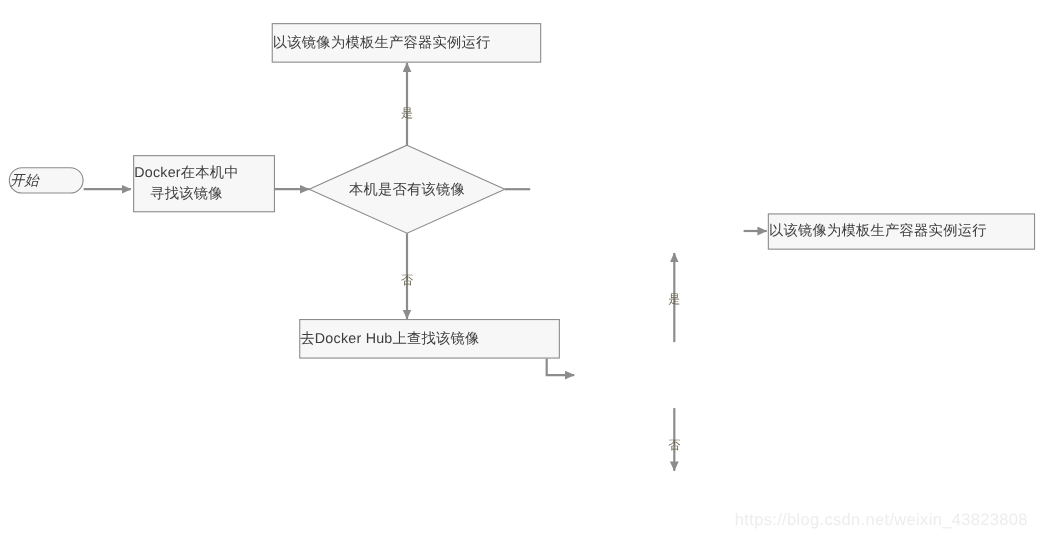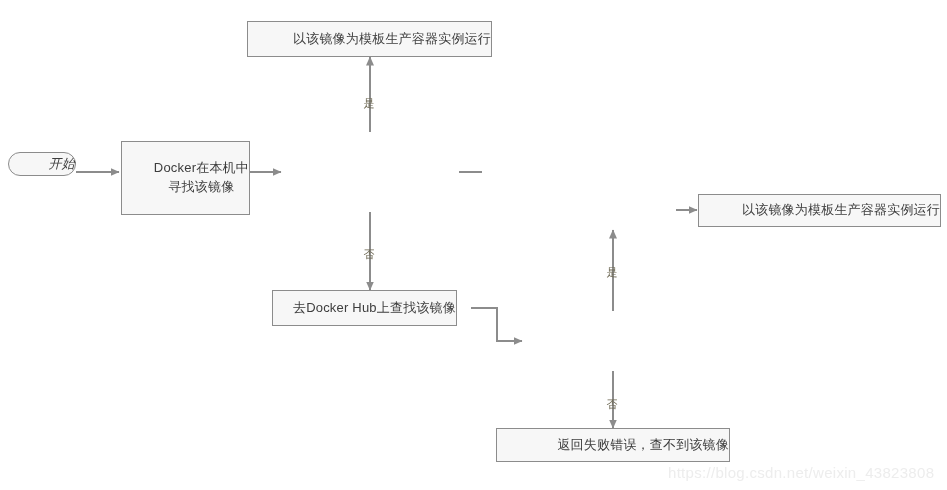--- a/index.html
+++ b/index.html
@@ -26,21 +26,21 @@
     pointer-events: none;
   }
   .node {
     position: absolute;
     box-sizing: border-box;
     background: #f7f7f7;
     border: 1px solid #8c8c8c;
     color: #3d3d3d;
     display: flex;
     align-items: center;
-    justify-content: flex-end;
+    justify-content: flex-start;
     text-align: center;
     font-size: 13px;
     line-height: 1.45;
     letter-spacing: 0.2px;
     white-space: pre-line;
   }
   .node.terminator {
     border-radius: 16px;
   }
   .diamond-wrap {
@@ -114,43 +114,46 @@
 
     <line x1="613" y1="371" x2="613" y2="428" stroke="#8c8c8c" stroke-width="2" marker-end="url(#arrow)"></line>
 
     <line x1="676" y1="210" x2="697" y2="210" stroke="#8c8c8c" stroke-width="2" marker-end="url(#arrow)"></line>
   </svg>
 
   <div class="node terminator" style="left:8px; top:152px; width:68px; height:24px;font-style:italic;">
     <span>开始</span>
   </div>
 
-  <div class="node" style="left:121px; top:141px; width:129px; height:74px;">
+  <div class="node" style="left:121px; top:141px; width:129px; height:52px;">
     <span>Docker在本机中
 寻找该镜像</span>
   </div>
 
+  <div class="diamond-wrap" style="left:281px; top:132px; width:178px; height:80px;">
+    <svg width="178" height="80" viewBox="0 0 178 80" xmlns="http://www.w3.org/2000/svg">
+      <polygon points="89,0 178,40 89,80 0,40" fill="#f7f7f7" stroke="#8c8c8c" stroke-width="1"></polygon>
+    </svg>
+    <div class="diamond-label">本机是否有该镜像</div>
+  </div>
 
   <div class="node" style="left:247px; top:21px; width:245px; height:36px;">
     <span>以该镜像为模板生产容器实例运行</span>
   </div>
 
-  <div class="node" style="left:272px; top:290px; width:185px; height:36px;">
+  <div class="node" style="left:272px; top:290px; width:237px; height:36px;">
     <span>去Docker Hub上查找该镜像</span>
   </div>
 
 
 
   <div class="node" style="left:698px; top:194px; width:243px; height:33px;">
     <span>以该镜像为模板生产容器实例运行</span>
   </div>
 
-  <div class="node" style="left:496px; top:428px; width:234px; height:34px;">
-    <span>返回失败错误，查不到该镜像</span>
-  </div>
 
   <div class="edge-label" style="left:362px; top:89px;">是</div>
 
   <div class="edge-label" style="left:362px; top:241px;">否</div>
 
   <div class="edge-label" style="left:605px; top:258px;">是</div>
 
   <div class="edge-label" style="left:605px; top:391px;">否</div>
 
   <div class="watermark" style="left:668px; top:464px;">https://blog.csdn.net/weixin_43823808</div>

